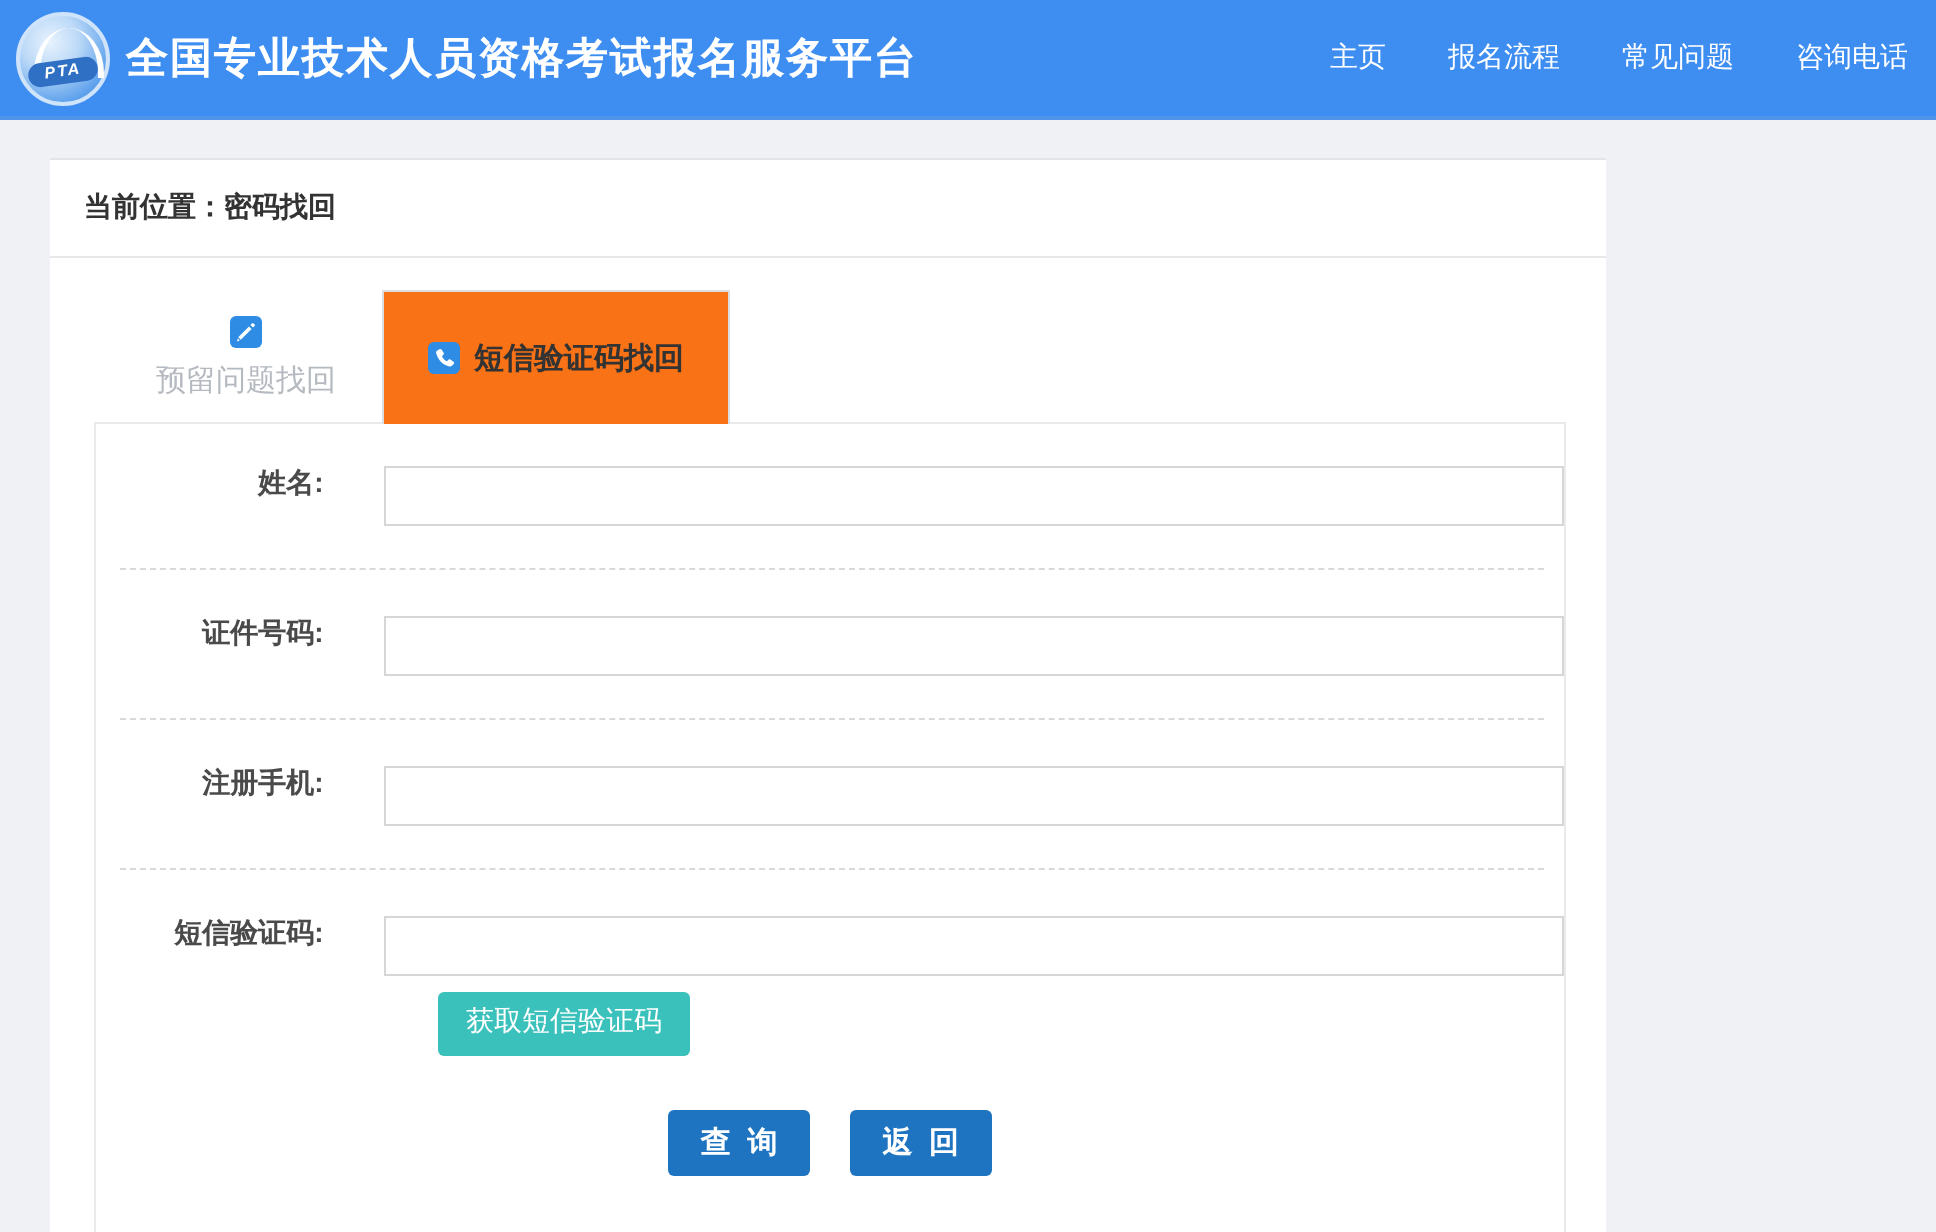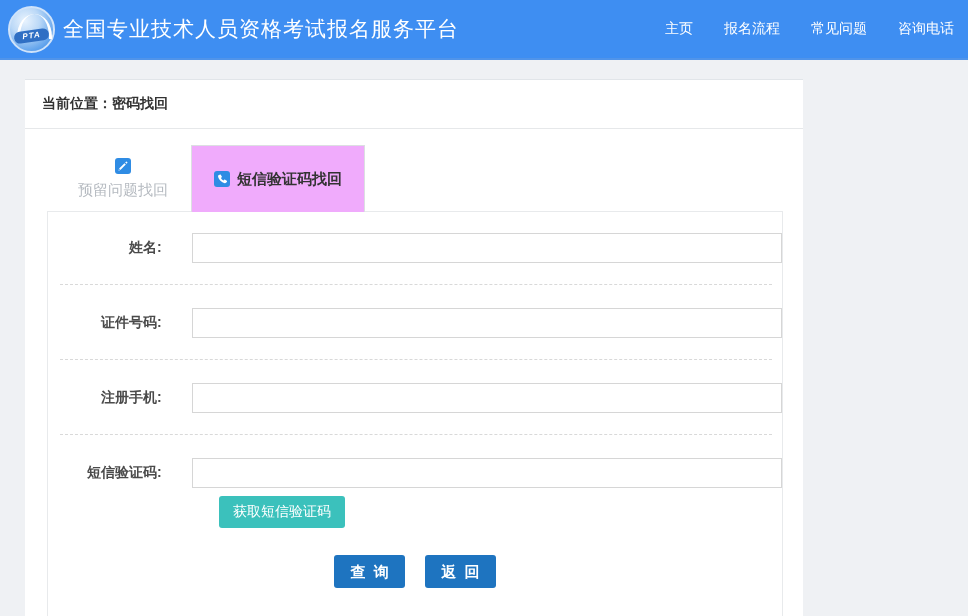--- a/index.html
+++ b/index.html
@@ -26,21 +26,21 @@
     border-left:3px solid #fff; border-right:3px solid #fff;
     border-radius:50% 50% 0 0 / 90% 90% 0 0;
   }
   .logo .pta-band{
     position:absolute; left:4px; bottom:9px; width:35px; height:12px;
     background:#2f6fc4; border-radius:6px; transform:rotate(-8deg);
     color:#fff; font-size:8px; font-weight:bold; font-style:italic;
     text-align:center; line-height:12px; letter-spacing:1px;
   }
   .title-block { margin-left:8px; color:#fff; }
-  .title-block .cn { font-size:21px; font-weight:normal; letter-spacing:1px; }
+  .title-block .cn { font-size:21px; font-weight:bold; letter-spacing:1px; }
   .title-block .en { font-size:11.5px; font-weight:bold; margin-top:3px; }
   .top-nav { margin-left:auto; display:flex; gap:31px; }
   .top-nav a { color:#fff; font-size:14px; text-decoration:none; cursor:pointer; white-space:nowrap; }
 
   
   .container {
     width:778px; margin-left:25px; margin-top:19px;
     background:#fff;
   }
   .breadcrumb {
@@ -51,33 +51,33 @@
   
   .tabs-row { display:flex; margin:16px 0 0 30px; position:relative; z-index:2; }
   .tab {
     display:flex; align-items:center; gap:7px;
     padding:12px 22px; font-size:15px; cursor:pointer;
     border:1px solid transparent; border-bottom:none;
     margin-bottom:-1px;
   }
   .tab.inactive { color:#b5bac0;flex-direction:column; }
   .tab.active {
-    background:#f0abfc; color:#333; font-weight:bold;
+    background:#f97316; color:#333; font-weight:bold;
     border-color:#dcdfe2;
   }
   .tab-icon { width:16px; height:16px; flex:0 0 auto; display:block; }
 
   
   .panel {
     margin:0 20px 8px 22px;
     border:1px solid #e8eaec;
     padding:21px 0 24px 0;
     min-height:414px;
   }
-  .frow { display:flex; align-items:center; }
+  .frow { display:flex; }
   .flabel {
     width:166px; padding-right:30px; text-align:right;
     font-size:14px; font-weight:bold; color:#4a4a4a; white-space:nowrap;
   }
   .frow input {
     width:702px; height:30px; border:1px solid #d6d6d6; background:#fff;
     font-size:14px; padding:0 8px; outline:none;
   }
   .dash { border-bottom:1px dashed #d9d9d9; margin:21px 10px 23px 12px; }
 

